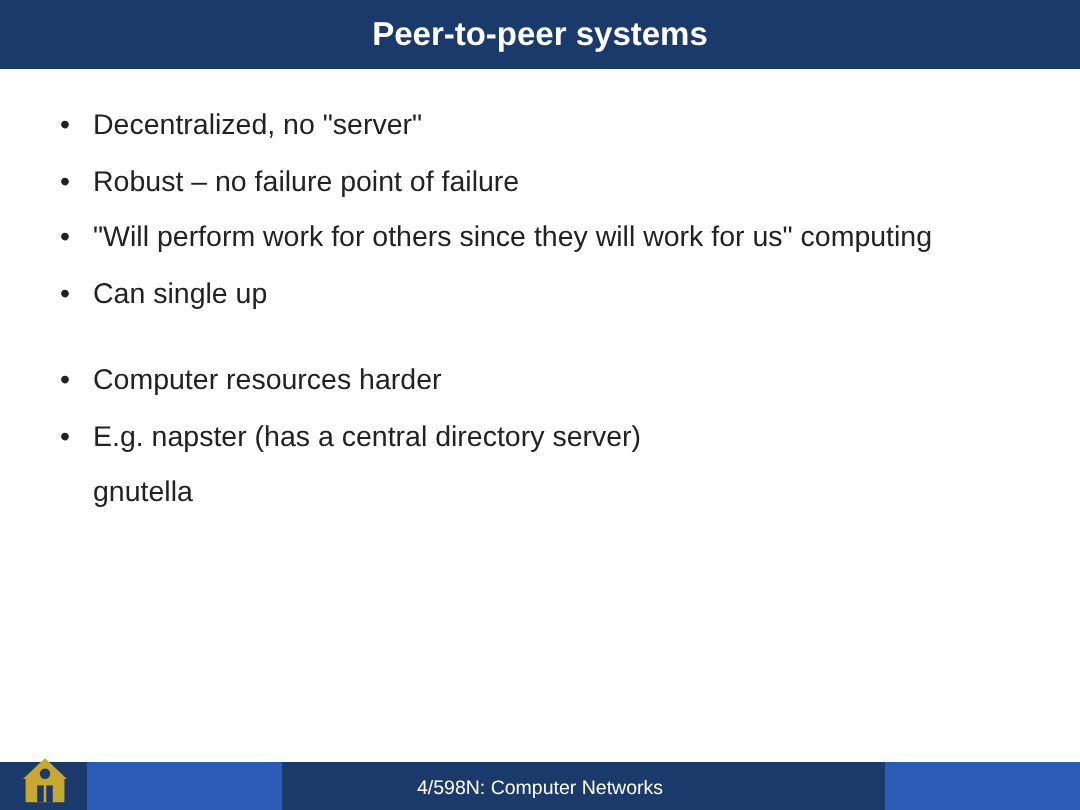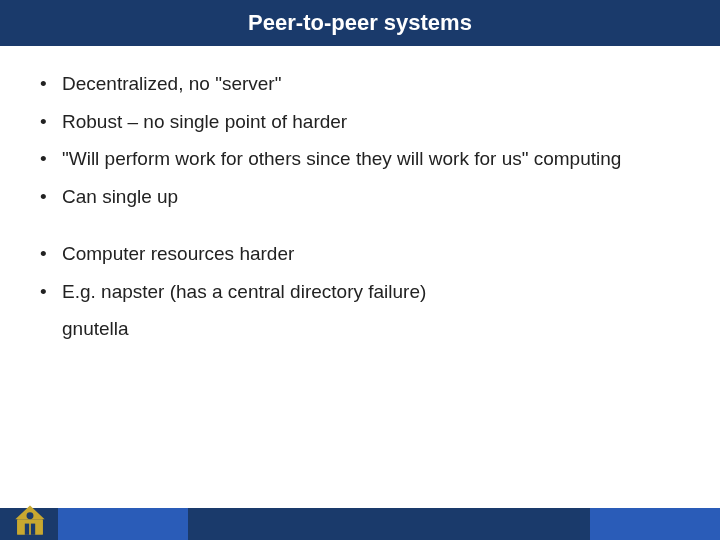--- a/index.html
+++ b/index.html
@@ -136,40 +136,40 @@
 
   <div class="slide-content">
 
     <div class="bullet-group">
       <div class="bullet-item">
         <span class="bullet-dot">•</span>
         <span class="bullet-text">Decentralized, no "server"</span>
       </div>
       <div class="bullet-item">
         <span class="bullet-dot">•</span>
-        <span class="bullet-text">Robust – no single point of harder</span>
+        <span class="bullet-text">Robust – no failure point of failure</span>
       </div>
       <div class="bullet-item">
         <span class="bullet-dot">•</span>
         <span class="bullet-text">"Will perform work for others since they will work for us" computing</span>
       </div>
       <div class="bullet-item">
         <span class="bullet-dot">•</span>
         <span class="bullet-text">Can single up</span>
       </div>
     </div>
 
     <div class="bullet-group">
       <div class="bullet-item">
         <span class="bullet-dot">•</span>
         <span class="bullet-text">Computer resources harder</span>
       </div>
       <div class="bullet-item">
         <span class="bullet-dot">•</span>
-        <span class="bullet-text">E.g. napster (has a central directory failure)</span>
+        <span class="bullet-text">E.g. napster (has a central directory server)</span>
       </div>
       <div class="bullet-indent">
         <span>gnutella</span>
       </div>
     </div>
 
   </div>
 
   <div class="slide-footer">
     <div class="footer-bar-left"></div>
@@ -178,17 +178,18 @@
       <svg class="footer-logo-shape" viewBox="0 0 38 44" xmlns="http://www.w3.org/2000/svg">
 
         <rect x="4" y="20" width="30" height="18" fill="#c8a830" rx="1"></rect>
         <polygon points="19,4 2,20 36,20" fill="#c8a830"></polygon>
         <circle cx="19" cy="16" r="4" fill="#1a3a6b"></circle>
         <rect x="13" y="25" width="5" height="13" fill="#1a3a6b"></rect>
         <rect x="20" y="25" width="5" height="13" fill="#1a3a6b"></rect>
       </svg>
     </div>
 
+    <span class="footer-text">4/598N: Computer Networks</span>
 
     <div class="footer-bar-right"></div>
   </div>
 
 </div>
 
 </body></html>

